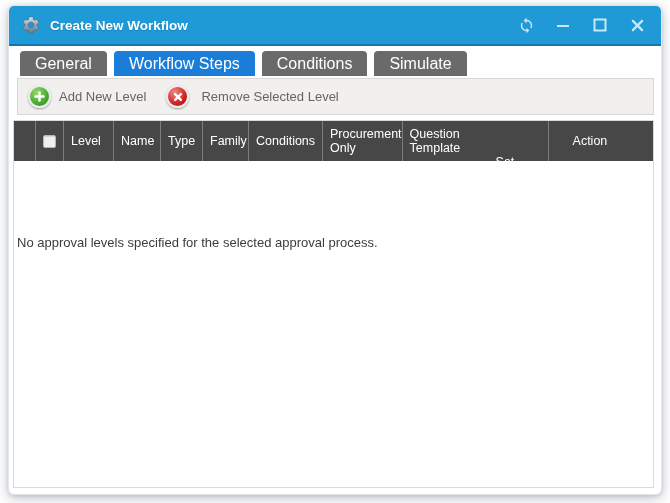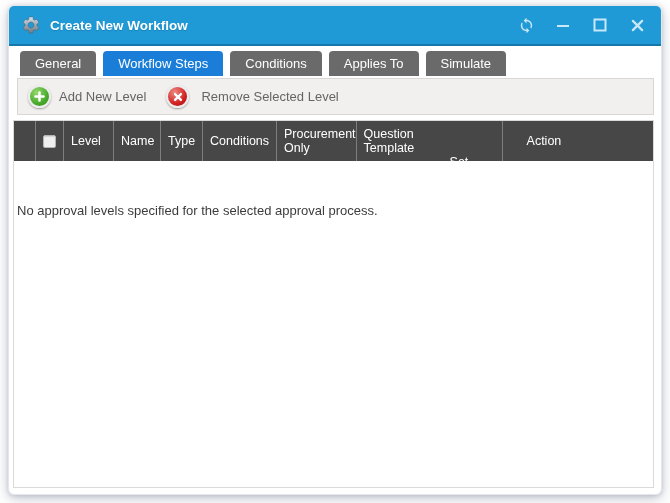--- a/index.html
+++ b/index.html
@@ -52,21 +52,21 @@
   }
   .orb svg { display:block; }
   .orb.green { background:radial-gradient(circle at 35% 28%, #94d96c, #47a92b 62%, #2e8d16); }
   .orb.red   { background:radial-gradient(circle at 35% 28%, #ef8a82, #cf2020 62%, #a31010); }
 
   
   .tabs { flex:0 0 25px; height:25px; margin:5px 7px 0 11px; display:flex; gap:7px; }
   .tab {
     height:25px; line-height:25px; padding:0 15px;
     background:#6a6a6a; color:#ffffff;
-    font-size:13px; border-radius:4px 4px 0 0; cursor:pointer; white-space:nowrap;
+    font-size:16px; border-radius:4px 4px 0 0; cursor:pointer; white-space:nowrap;
   }
   .tab.active { background:#1a7ed9; }
 
   
   .grid {
     flex:1; margin:5px 7px 6px 4px;
     border:1px solid #dadada;
     display:flex; flex-direction:column; background:#c2410c;
   }
   .grid-header { flex:0 0 40px; height:40px; background:#474747; display:flex; }
@@ -90,21 +90,21 @@
   .c11 { flex:1; }
 
   .checkbox {
     width:13px; height:13px;
     background:#efefef; border:1px solid #b5b5b5; border-radius:2px;
     box-shadow:inset 0 1px 1px rgba(0,0,0,.12);
     cursor:pointer;
   }
 
   .grid-body { flex:1; background:#ffffff; }
-  .empty-msg { padding:42px 4px 0 3px; font-size:13px; color:#3c3c3c; }
+  .empty-msg { padding:74px 4px 0 3px; font-size:13px; color:#3c3c3c; }
 </style>
 </head>
 <body>
 
 <div class="window">
 
   <div class="titlebar">
     <svg class="gear" viewBox="0 0 24 24">
       <defs>
         <linearGradient id="gearGrad" x1="0" y1="0" x2="0" y2="1">
@@ -138,21 +138,20 @@
         </svg>
       </div>
     </div>
   </div>
 
 
   <div class="tabs">
     <div class="tab">General</div>
     <div class="tab active">Workflow Steps</div>
     <div class="tab">Conditions</div>
-    <div class="tab">Applies To</div>
     <div class="tab">Simulate</div>
   </div>
 
   <div class="toolbar">
     <div class="tool-item">
       <span class="orb green">
         <svg width="15" height="15" viewBox="0 0 24 24">
           <path d="M12 5.5 V18.5 M5.5 12 H18.5" fill="none" stroke="#ffffff" stroke-width="4" stroke-linecap="round"></path>
         </svg>
       </span>
@@ -170,20 +169,21 @@
 
   <div class="grid">
     <div class="grid-header">
       <div class="hcell c0"></div>
       <div class="hcell c1">
         <span class="checkbox"></span>
       </div>
       <div class="hcell c2">Level</div>
       <div class="hcell c3">Name</div>
       <div class="hcell c4">Type</div>
+      <div class="hcell c5">Family</div>
       <div class="hcell c6">Conditions</div>
       <div class="hcell c7">Procurement Only</div>
       <div class="hcell c8">Question Template</div>
       <div class="hcell c9">Set Status</div>
       <div class="hcell c10">Action</div>
     </div>
     <div class="grid-body">
       <div class="empty-msg">No approval levels specified for the selected approval process.</div>
     </div>
   </div>

